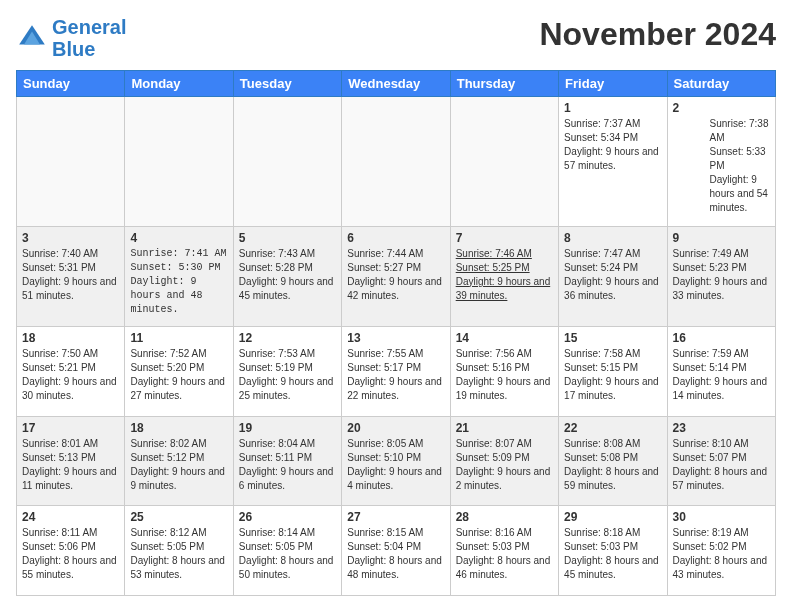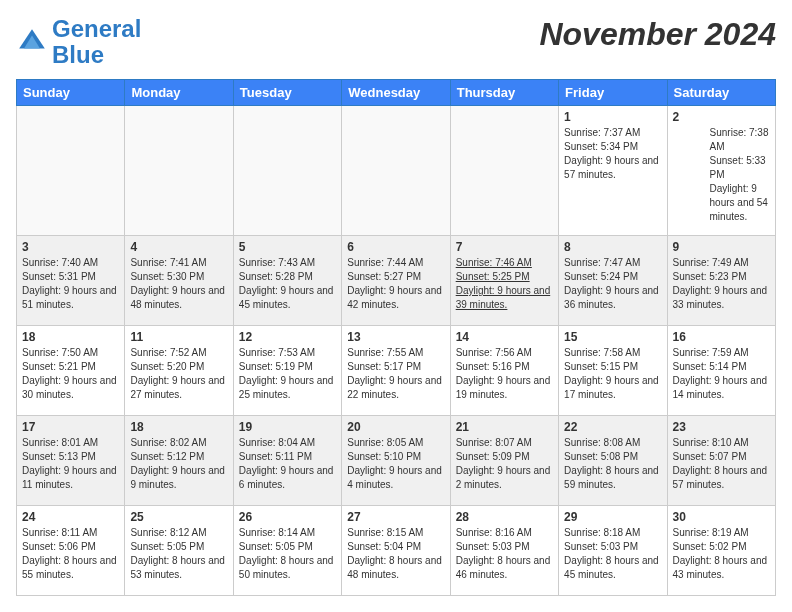--- a/index.html
+++ b/index.html
@@ -22,35 +22,34 @@
       justify-content: space-between;
       align-items: flex-start;
       margin-bottom: 10px;
     }
     .logo {
       display: flex;
       align-items: center;
       gap: 4px;
     }
     .logo-text {
-      font-size: 24px;
+      font-size: 20px;
       font-weight: bold;
       color: #333;
       line-height: 1.1;
     }
     .logo-text span {
       color: #2e7bc4;
     }
     .logo-icon {
       width: 32px;
       height: 32px;
     }
     .title-block {
       text-align: left;
-      font-style: italic;
     }
     .month-title {
       font-size: 32px;
       font-weight: bold;
       color: #333;
     }
     .location {
       font-size: 14px;
       color: #555;
     }
@@ -150,21 +149,21 @@
         </tr>
         <tr class="row-shaded">
           <td>
             <div class="day-num">3</div>
             <div class="day-info" style="white-space: pre-line;">Sunrise: 7:40 AM
 Sunset: 5:31 PM
 Daylight: 9 hours and 51 minutes.</div>
           </td>
           <td>
             <div class="day-num">4</div>
-            <div class="day-info" style="white-space: pre-line;">Sunrise: 7:41 AM
+            <div class="day-info" style="white-space: pre-line; font-family: Liberation Mono, monospace;">Sunrise: 7:41 AM
 Sunset: 5:30 PM
 Daylight: 9 hours and 48 minutes.</div>
           </td>
           <td>
             <div class="day-num">5</div>
             <div class="day-info" style="white-space: pre-line;">Sunrise: 7:43 AM
 Sunset: 5:28 PM
 Daylight: 9 hours and 45 minutes.</div>
           </td>
           <td>

